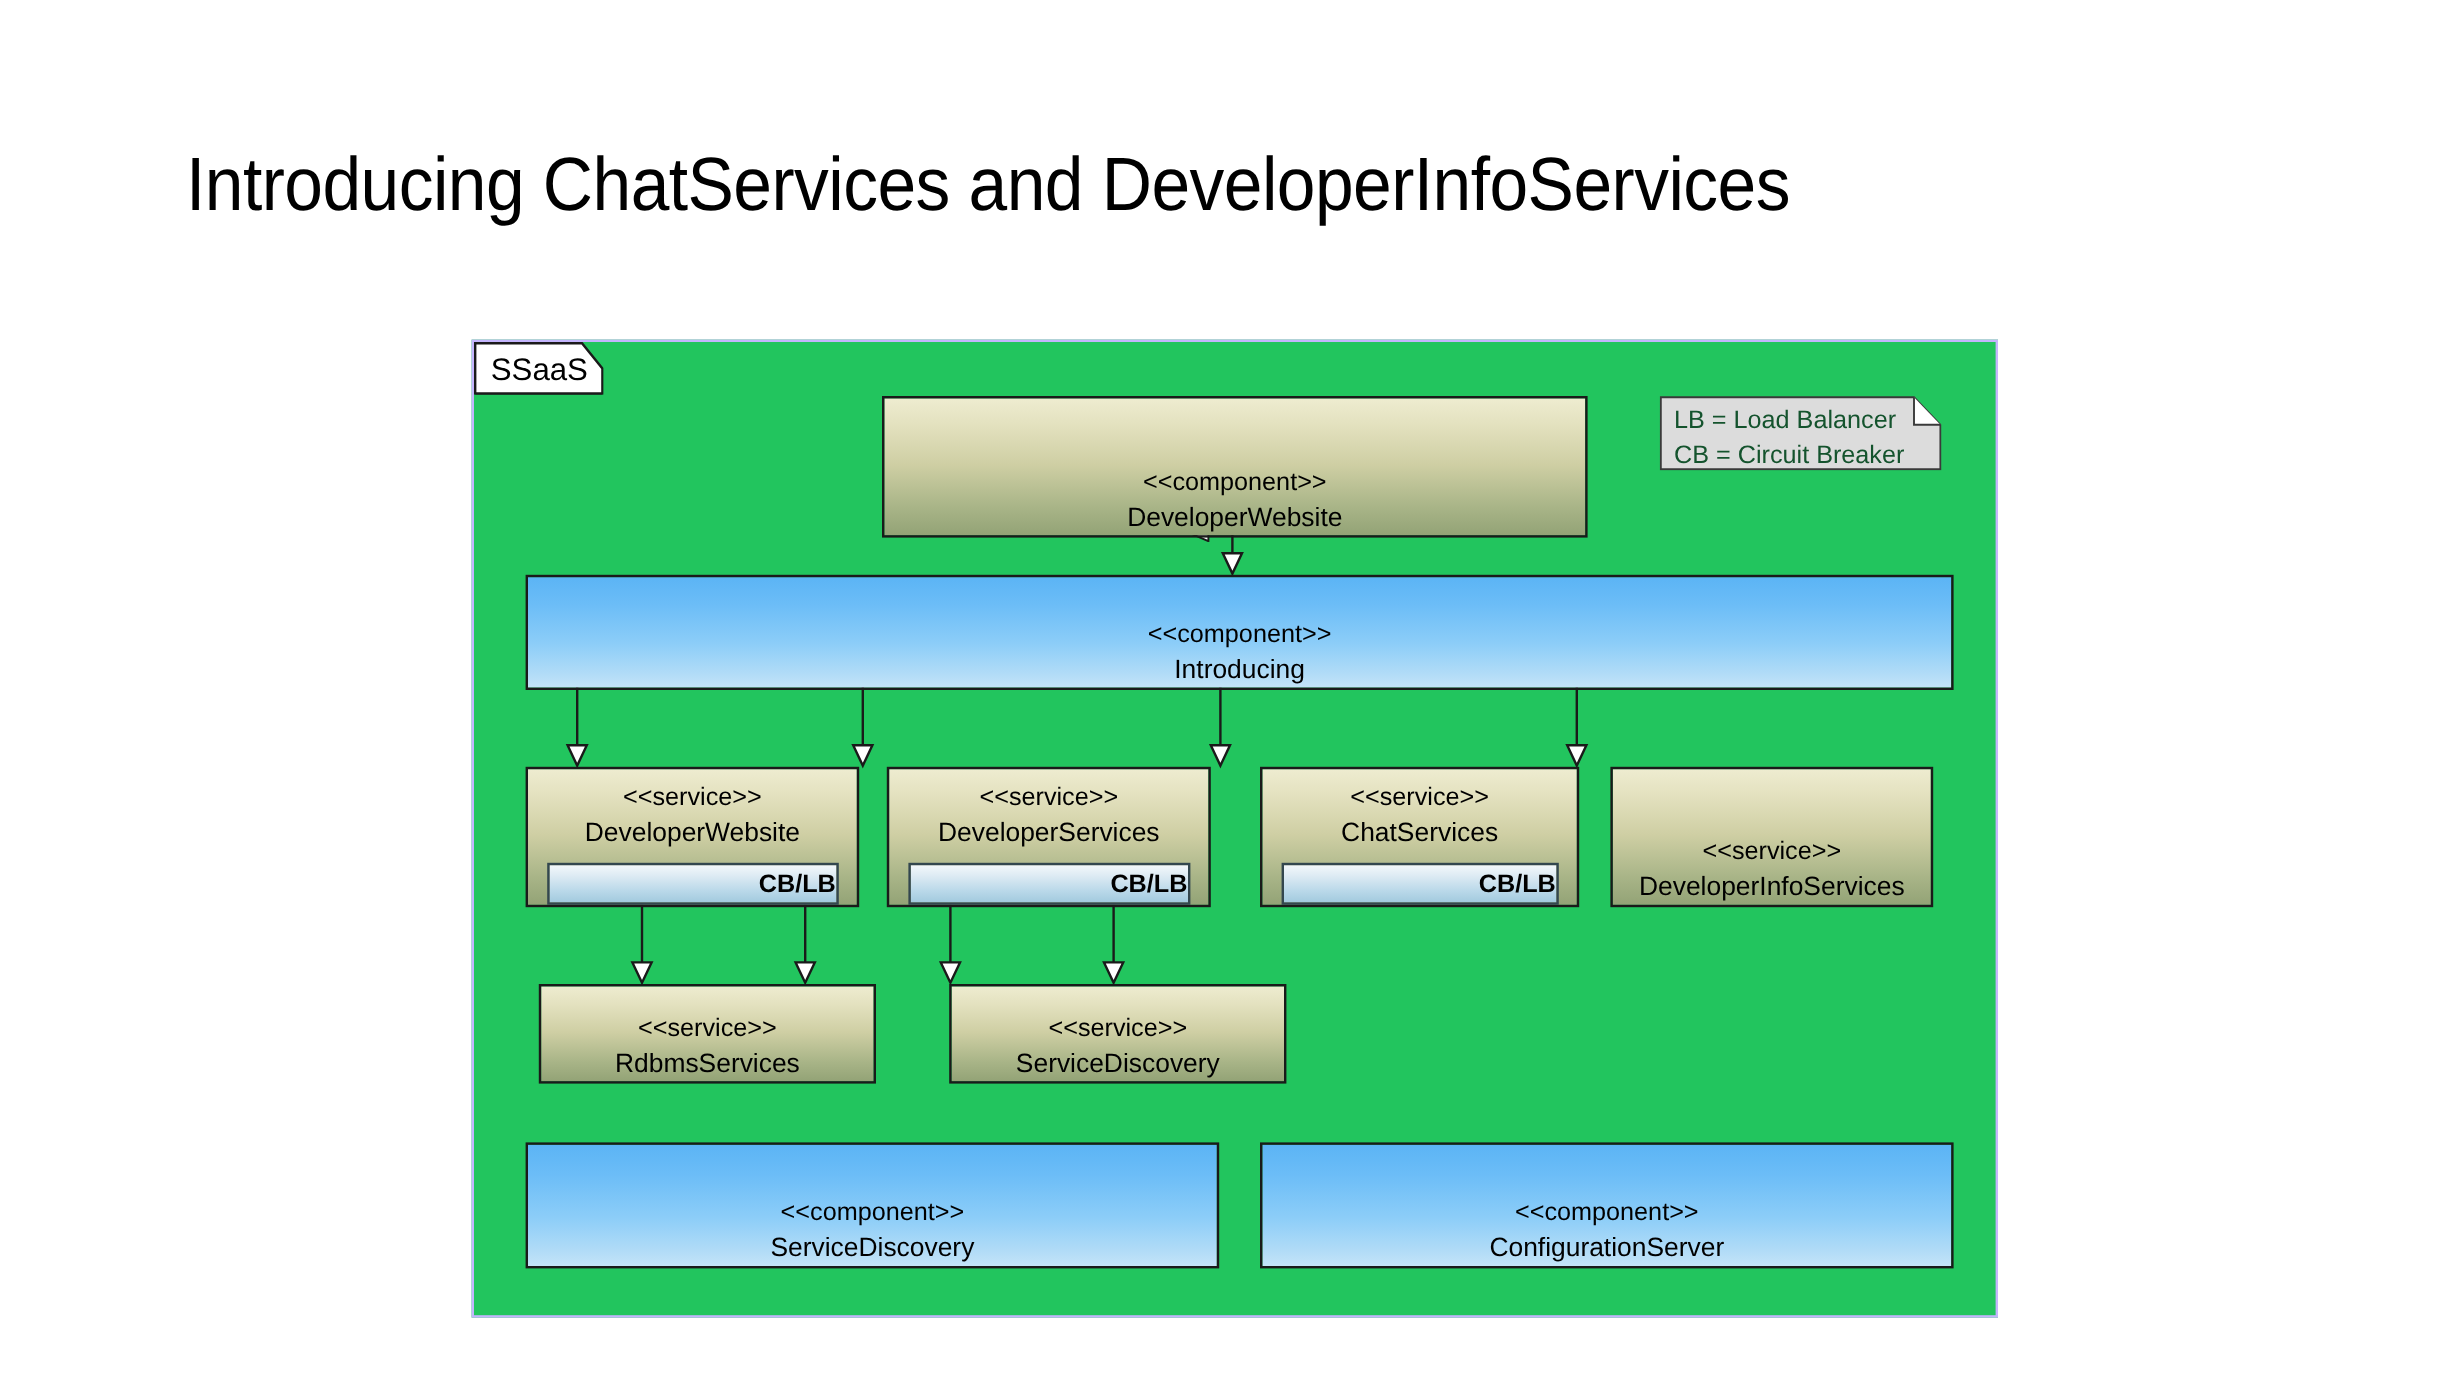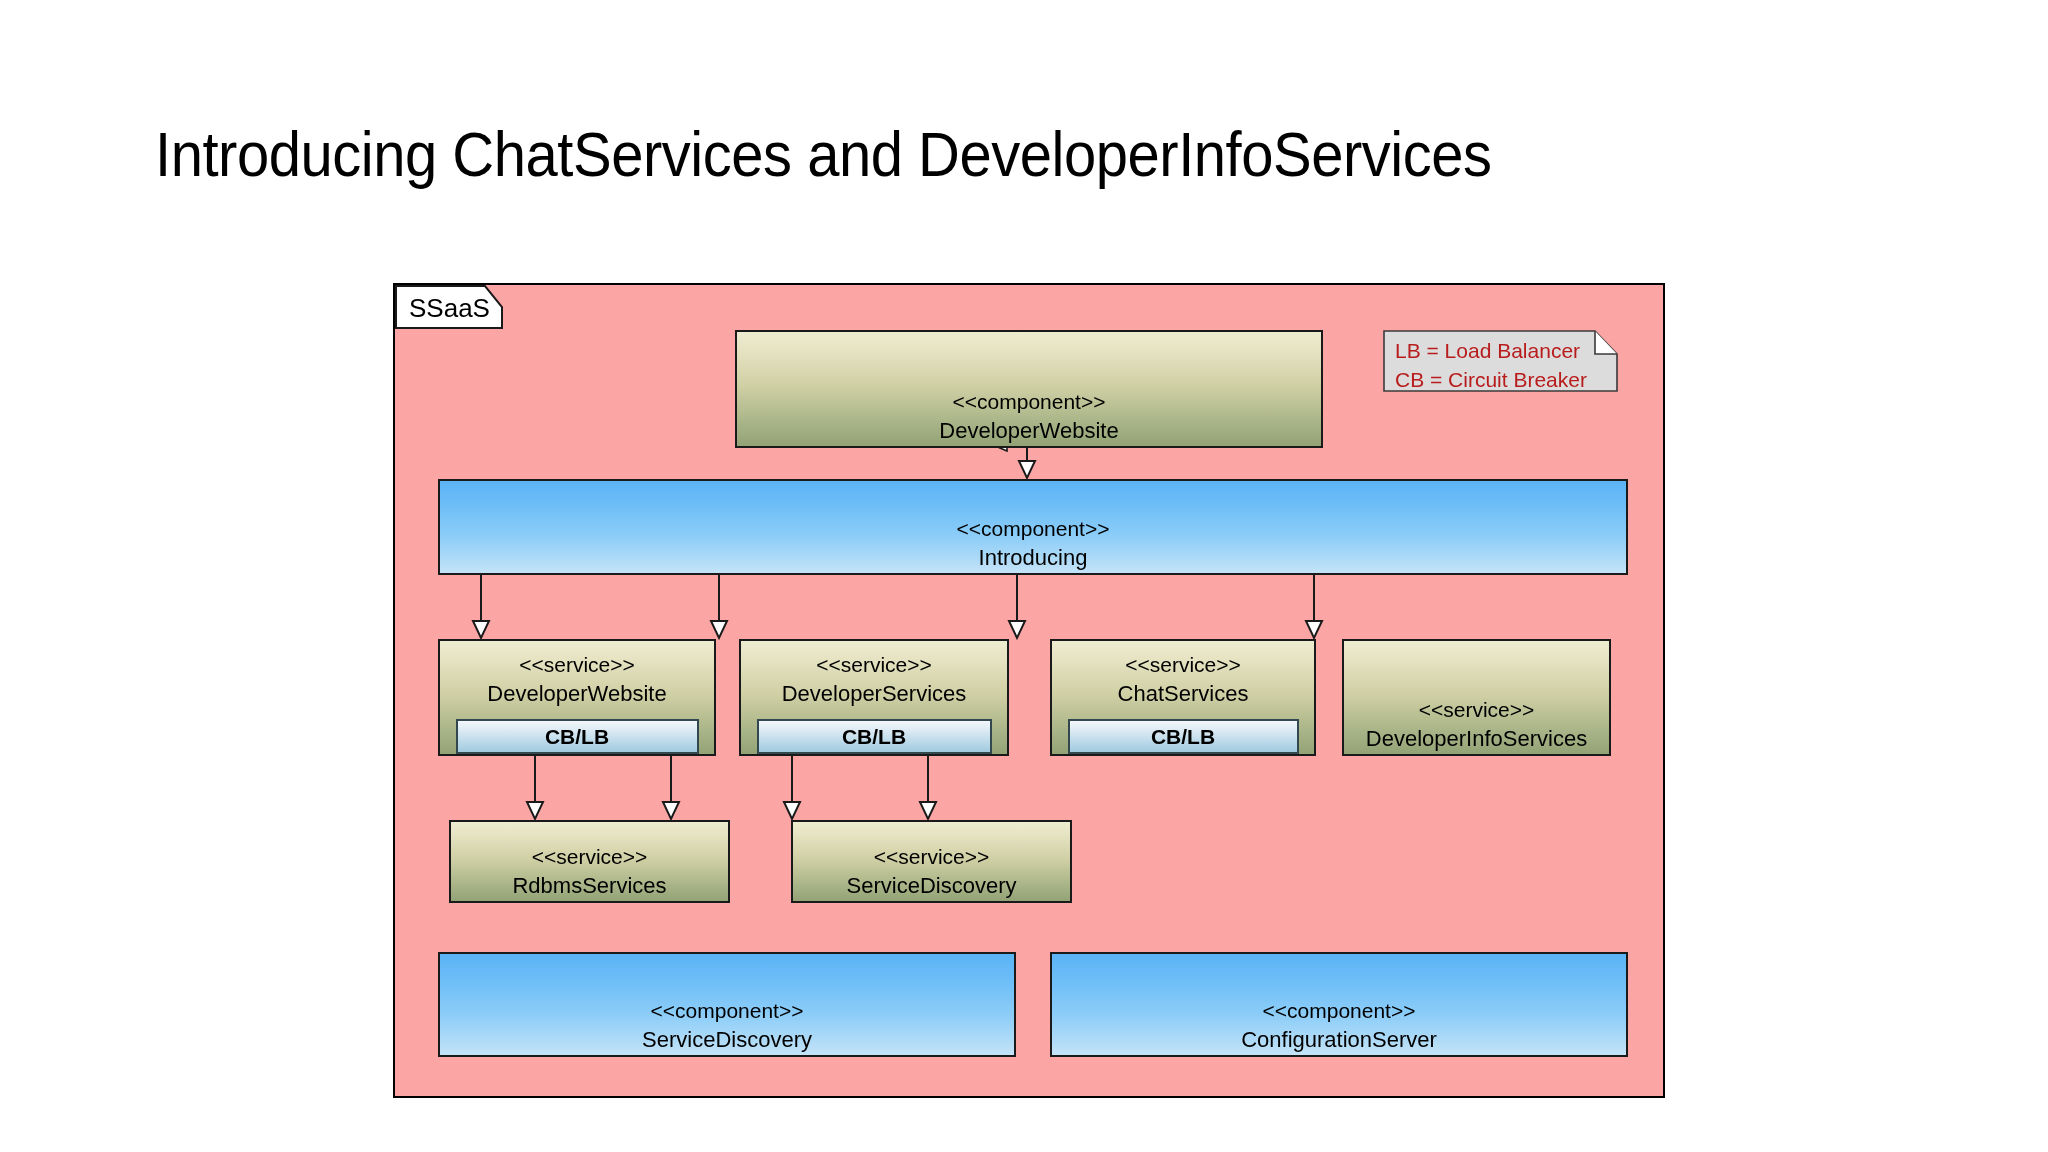--- a/index.html
+++ b/index.html
@@ -30,22 +30,22 @@
     transform-origin: left center;
   }
 
   
   #ssaas-frame {
     position: absolute;
     left: 393px;
     top: 283px;
     width: 1272px;
     height: 815px;
-    border: 2px solid #000000;
-    background: #fca5a5;
+    border: 2px solid #c4b5fd;
+    background: #22c55e;
     box-sizing: border-box;
   }
   #ssaas-tab {
     position: absolute;
     left: 0px;
     top: 0px;
     width: 108px;
     height: 44px;
     box-sizing: border-box;
   }
@@ -105,40 +105,41 @@
     color: #000000;
   }
 
   
   .node.with-inner {
     justify-content: flex-start;
     padding-top: 10px;
   }
   .node.with-inner .cblb {
     margin-top: 10px;
+    justify-content: flex-end;
   }
 
   
   #legend-note {
     position: absolute;
     left: 1383px;
     top: 330px;
     width: 235px;
     height: 62px;
   }
   #legend-note svg { position: absolute; left: 0; top: 0; }
   #legend-lines {
     position: absolute;
     left: 12px;
     top: 7px;
     width: 215px;
   }
   #legend-lines div {
     font-size: 21px;
-    color: #b91c1c;
+    color: #14532d;
     line-height: 1.38;
     white-space: nowrap;
   }
 
   
   #connectors {
     position: absolute;
     left: 0;
     top: 0;
     width: 2048px;

